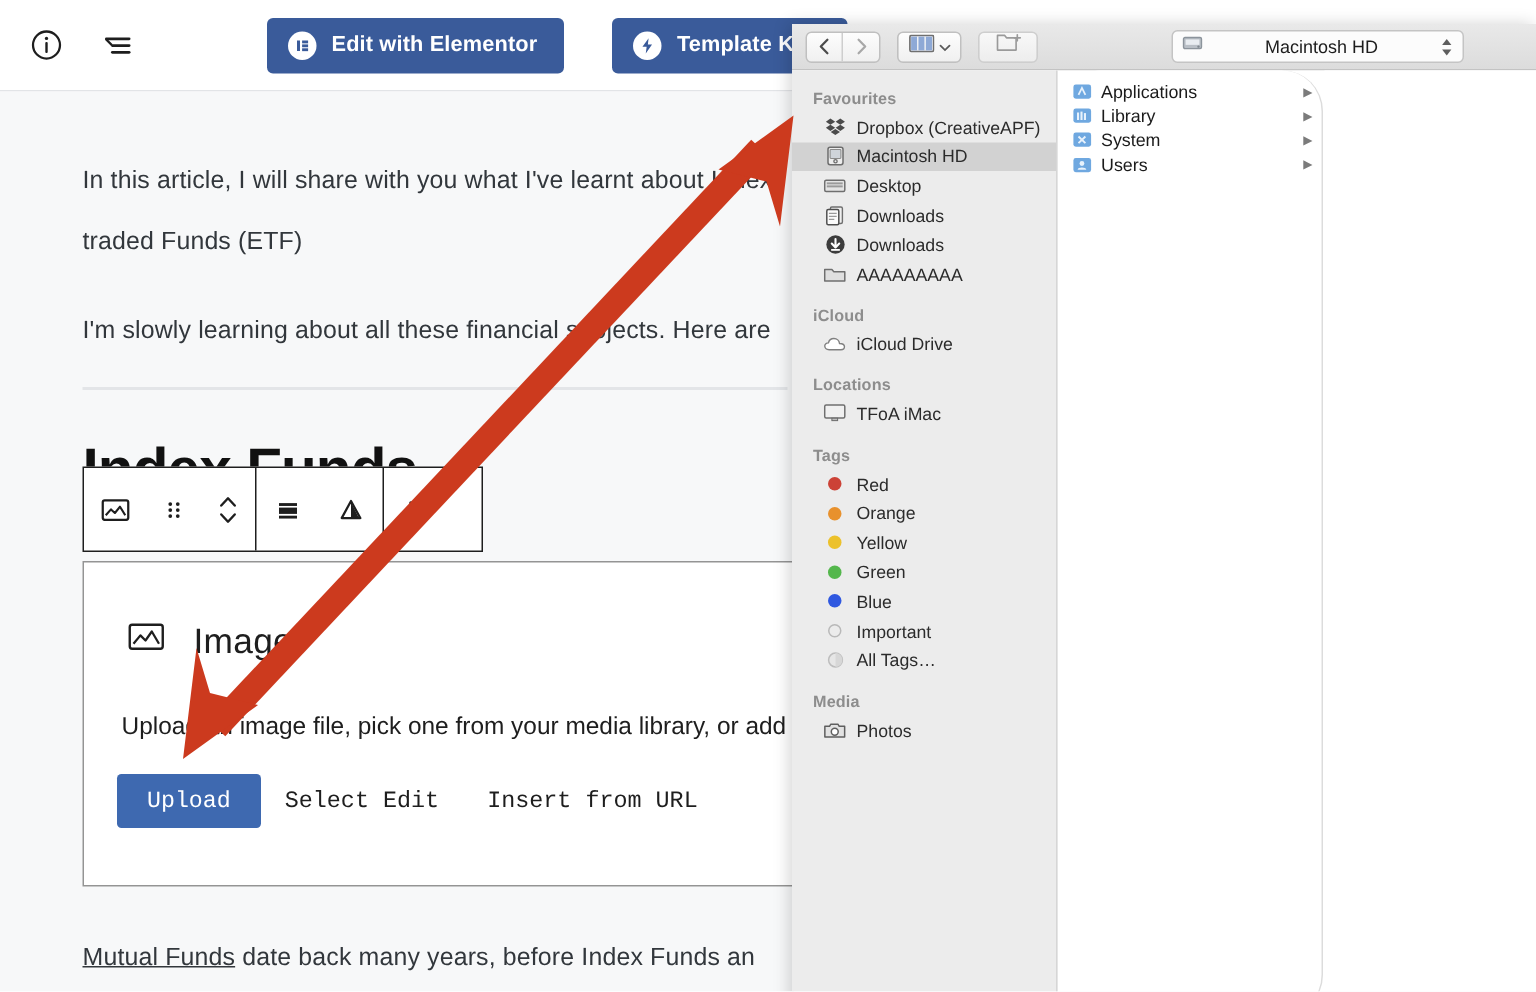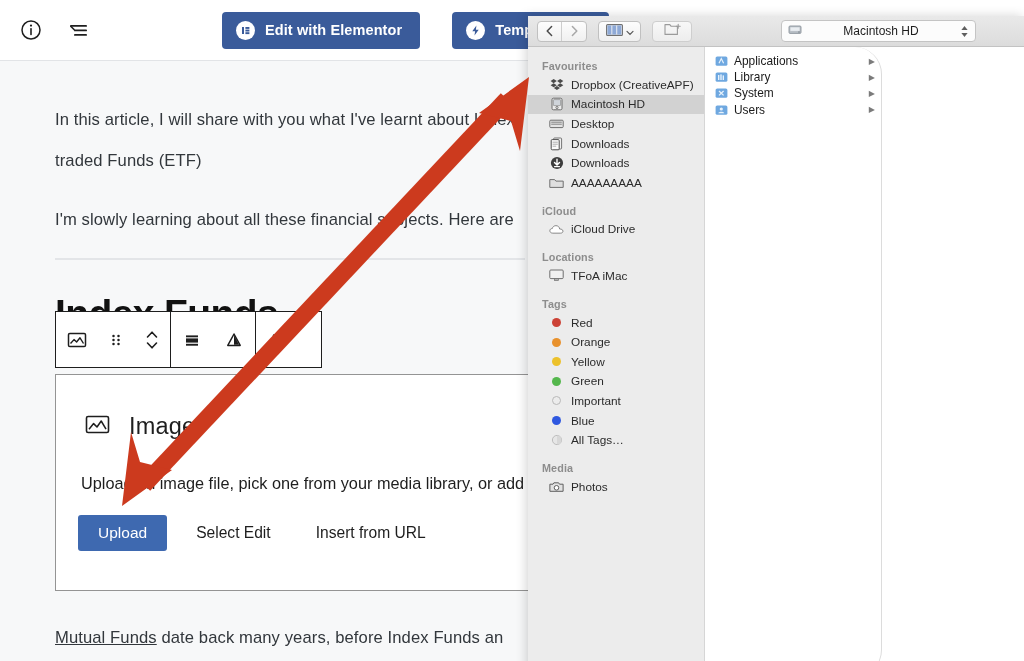--- a/index.html
+++ b/index.html
@@ -26,21 +26,21 @@
     height:37px; border-radius:4px; background:#3a5b9a;
     color:#fff; display:flex; align-items:center; gap:10px;
     padding:0 18px 0 14px; font-size:14.5px; font-weight:600; cursor:pointer;
     letter-spacing:.1px;
   }
   .wp-btn .badge {
     width:19px; height:19px; border-radius:50%; background:#ffffff;
     display:flex; align-items:center; justify-content:center; flex:0 0 auto;
   }
   .wp-btn .badge svg { display:block; }
-  .wp-btn.elementor { margin-left:112px; }
+  .wp-btn.elementor { margin-left:68px; }
   .wp-btn.kits { margin-left:18px; }
 
   .wp-canvas {
     position:absolute; left:0; top:61px; width:1024px; height:600px;
     background:#f7f8f9;
   }
   .wp-col { position:absolute; left:55px; top:0; width:690px; }
 
   .p-text {
     font-size:16.6px; color:#32373c; line-height:41px;
@@ -70,21 +70,21 @@
   .bt-item svg { display:block; }
 
   
   .img-block {
     position:absolute; left:0; top:313px; width:690px; height:217px;
     background:#ffffff; border:1px solid #949494;
   }
   .ib-head { display:flex; align-items:center; gap:18px; padding:36px 0 0 28px; }
   .ib-head .label { font-size:23.5px; color:#1e1e1e; letter-spacing:.2px; }
   .ib-desc { padding:32px 0 0 25px; font-size:16.3px; color:#1e1e1e; white-space:nowrap; }
-  .ib-actions { display:flex; align-items:center; gap:13px; padding:22px 0 0 22px; }
+  .ib-actions { display:flex; align-items:center; gap:0; padding:22px 0 0 22px;font-family:Liberation Mono, monospace; }
   .btn-upload {
     background:#3e69b0; color:#fff; font-size:15.5px; border-radius:3px;
     padding:9px 20px; cursor:pointer;
   }
   .link-btn {
     font-size:15.6px; color:#1e1e1e; padding:9px 16px; cursor:pointer;
   }
 
   .para3 { position:absolute; left:0; top:556px; width:760px; white-space:nowrap; }
   .u-link { text-decoration:underline; color:#32373c; }
@@ -479,29 +479,29 @@
           <span>Yellow</span>
         </div>
         <div class="sb-row">
           <span class="sb-ico">
               <span class="dot" style="background:#54b74c"></span>
             </span>
           <span>Green</span>
         </div>
         <div class="sb-row">
           <span class="sb-ico">
+              <span class="dot" style="background:#2f58e0"></span>
+            </span>
+          <span>Blue</span>
+        </div>
+        <div class="sb-row">
+          <span class="sb-ico">
               <span class="dot hollow"></span>
             </span>
           <span>Important</span>
-        </div>
-        <div class="sb-row">
-          <span class="sb-ico">
-              <span class="dot" style="background:#2f58e0"></span>
-            </span>
-          <span>Blue</span>
         </div>
         <div class="sb-row">
           <span class="sb-ico">
             <svg width="12" height="12" viewBox="0 0 12 12">
               <circle cx="6" cy="6" r="4.6" fill="#e6e6e6" stroke="#bdbdbd" stroke-width="1"></circle>
               <path d="M6 1.4 A4.6 4.6 0 0 1 6 10.6 Z" fill="#d7d7d7"></path>
             </svg>
           </span>
           <span>All Tags…</span>
         </div>

